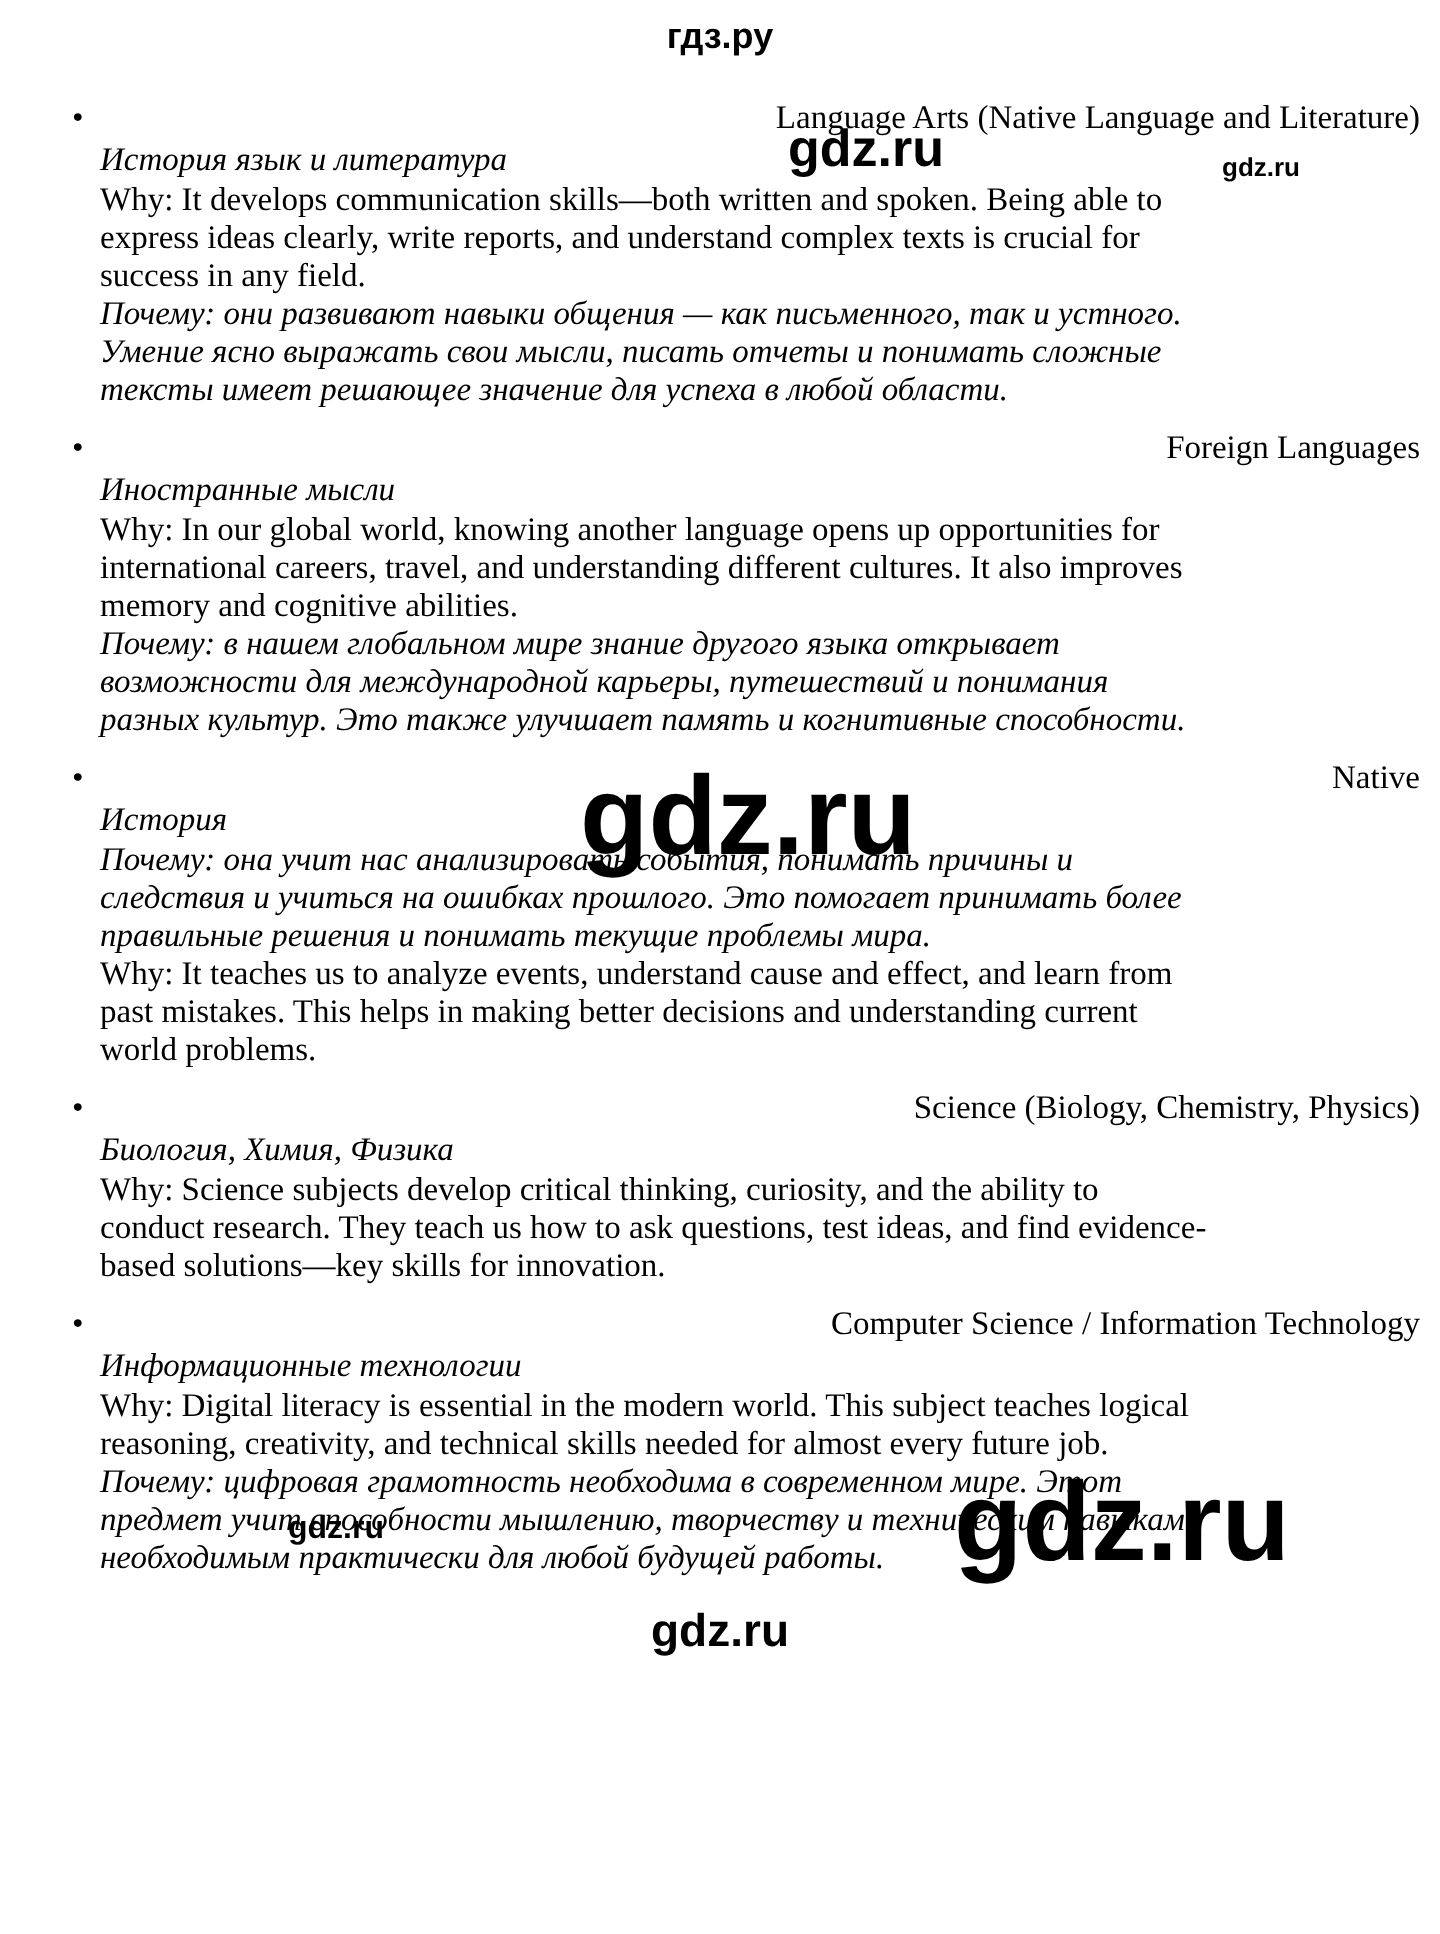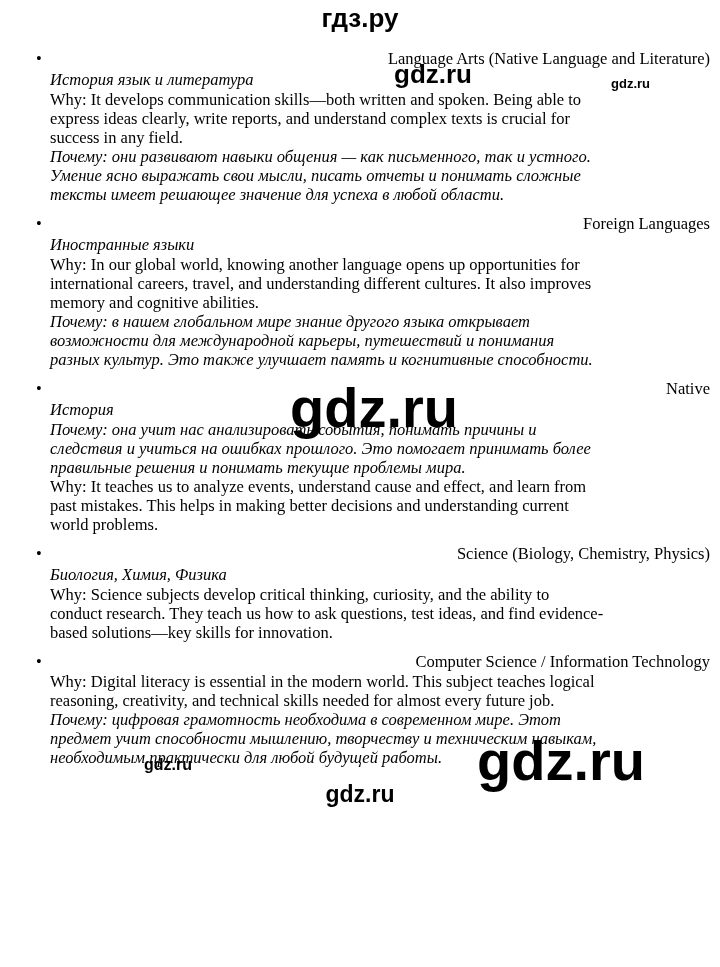--- a/index.html
+++ b/index.html
@@ -14,21 +14,21 @@
     background: #ffffff;
     color: #000000;
     font-family: "Liberation Serif", serif;
     overflow: hidden;
   }
   .site-header {
     padding-top: 3px;
     text-align: center;
     font-family: "Liberation Sans", sans-serif;
     font-weight: 700;
-    font-size: 26px;
+    font-size: 18px;
     line-height: 30px;
     color: #000000;
   }
   .content {
     margin-top: 15px;
     margin-left: 50px;
     margin-right: 10px;
     width: 660px;
     font-size: 16.5px;
     line-height: 21px;
@@ -100,21 +100,21 @@
 express ideas clearly, write reports, and understand complex texts is crucial for
 success in any field.</div>
       <div class="para ru">Почему: они развивают навыки общения — как письменного, так и устного.
 Умение ясно выражать свои мысли, писать отчеты и понимать сложные
 тексты имеет решающее значение для успеха в любой области.</div>
     </div>
 
     <div class="section">
       <span class="bullet">•</span>
       <div class="title-en">Foreign Languages</div>
-      <div class="title-ru">Иностранные языки</div>
+      <div class="title-ru">Иностранные мысли</div>
       <div class="para en">Why: In our global world, knowing another language opens up opportunities for
 international careers, travel, and understanding different cultures. It also improves
 memory and cognitive abilities.</div>
       <div class="para ru">Почему: в нашем глобальном мире знание другого языка открывает
 возможности для международной карьеры, путешествий и понимания
 разных культур. Это также улучшает память и когнитивные способности.</div>
     </div>
 
     <div class="section">
       <span class="bullet">•</span>
@@ -133,20 +133,21 @@
       <div class="title-en">Science (Biology, Chemistry, Physics)</div>
       <div class="title-ru">Биология, Химия, Физика</div>
       <div class="para en">Why: Science subjects develop critical thinking, curiosity, and the ability to
 conduct research. They teach us how to ask questions, test ideas, and find evidence-
 based solutions—key skills for innovation.</div>
     </div>
 
     <div class="section">
       <span class="bullet">•</span>
       <div class="title-en">Computer Science / Information Technology</div>
+      <div class="title-ru">Информационные технологии</div>
       <div class="para en">Why: Digital literacy is essential in the modern world. This subject teaches logical
 reasoning, creativity, and technical skills needed for almost every future job.</div>
       <div class="para ru">Почему: цифровая грамотность необходима в современном мире. Этот
 предмет учит способности мышлению, творчеству и техническим навыкам,
 необходимым практически для любой будущей работы.</div>
     </div>
 
   </div>
 
   <div class="site-footer">gdz.ru</div>

